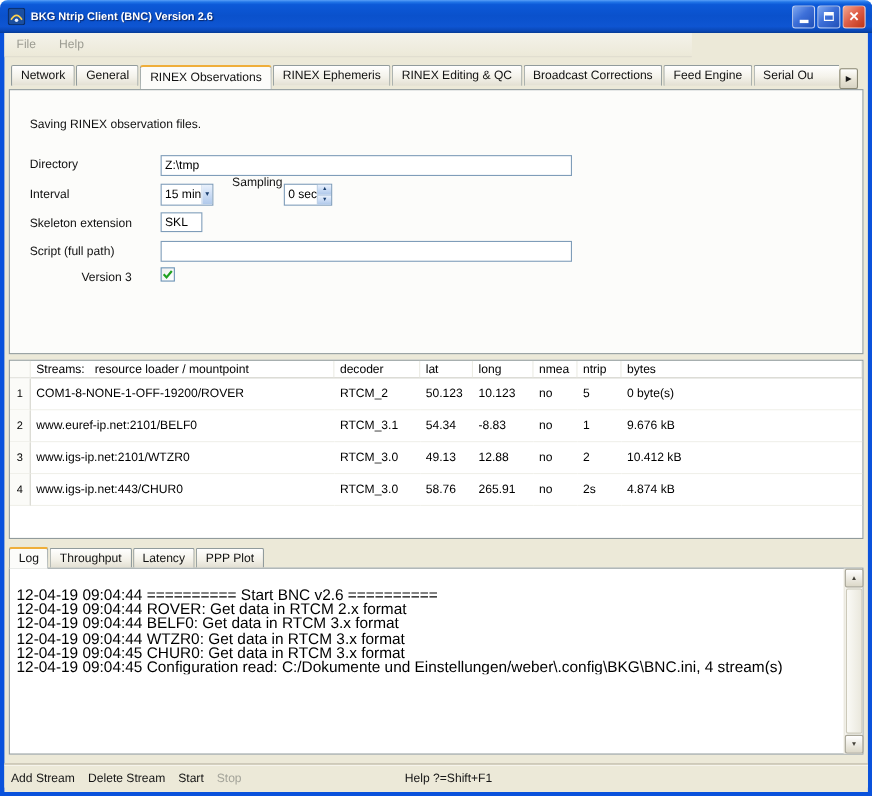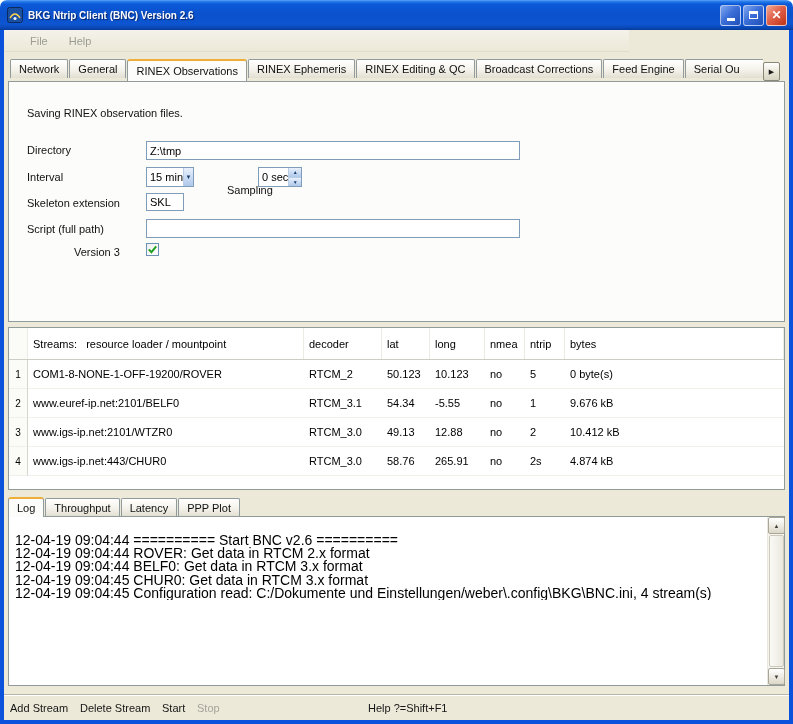--- a/index.html
+++ b/index.html
@@ -34,21 +34,21 @@
   
   .frame {
     position: absolute; top: 30px; left: 0; width: 793px; height: 694px;
     border-left: 4px solid #0A52DC; border-right: 4px solid #0A52DC; border-bottom: 4px solid #0A52DC;
     background: #ECE9D8;
   }
 
   
   .menubar {
     position: absolute; top: 30px; left: 4px; width: 625px; height: 22px;
-    display: flex; align-items: center; padding-left: 22px; gap: 13px;
+    display: flex; align-items: center; padding-left: 7px; gap: 13px;
     background: linear-gradient(#F4F2EA, #ECE9D8); border-bottom: 1px solid #E0DDD0;
   }
   .menu-item { font-size: 11px; color: #9C9C92; padding: 2px 4px; }
 
   
   .tabbar { position: absolute; top: 59px; left: 10px; height: 22px; display: flex; z-index: 3; }
   .tab {
     height: 19px; padding: 0 8px; margin-right: 1px; display: flex; align-items: center;
     font-size: 11px; color: #111; white-space: nowrap;
     background: linear-gradient(#FFFFFF 0%, #F4F2EA 55%, #E2DFD2 100%);
@@ -67,21 +67,21 @@
   }
   .tab-scroll i { font-style: normal; font-size: 7px; color: #1A1A1A; }
 
   
   .tab-panel {
     position: absolute; top: 81px; left: 8px; width: 777px; height: 241px;
     background: #FCFCFA; border: 1px solid #919B9C; z-index: 2; padding-left: 28px;
   }
   .panel-desc { position: absolute; left: 18px; top: 25px; font-size: 11px; color: #111; }
   .f-label { position: absolute; left: 18px; font-size: 11px; color: #111; white-space: nowrap; }
-  .lbl-directory { top: 62px; text-align: right; } .lbl-interval { top: 89px; } .lbl-sampling { left: 202px; top: 102px; margin-left: 16px; }
+  .lbl-directory { top: 62px; text-align: right; } .lbl-interval { top: 89px; } .lbl-sampling { left: 202px; top: 78px; }
   .lbl-skeleton { top: 115px; } .lbl-script { top: 141px; } .lbl-version3 { top: 164px; margin-left: 47px; }
   .xp-input {
     position: absolute; border: 1px solid #7F9DB9; background: #fff;
     font-family: "Liberation Sans", sans-serif; font-size: 11px; padding: 0 3px; outline: none;
   }
   .inp-directory { left: 137px; top: 59px; width: 374px; height: 19px; }
   .inp-skeleton  { left: 137px; top: 111px; width: 38px;  height: 18px; }
   .inp-script    { left: 137px; top: 137px; width: 374px; height: 19px; }
 
   .combo { position: absolute; left: 137px; top: 85px; width: 48px; height: 20px; border: 1px solid #7F9DB9; background: #fff; display: flex; }
@@ -108,21 +108,21 @@
     border: 1px solid #6A92B4; background: linear-gradient(135deg, #F0F0F0, #FFFFFF);
     display: flex; align-items: center; justify-content: center;
   }
 
   
   .streams {
     position: absolute; top: 327px; left: 8px; width: 777px; height: 163px;
     background: #fff; border: 1px solid #919B9C; z-index: 2; overflow: hidden;
   }
   .srow { display: grid; grid-template-columns: 19px 276px 78px 48px 55px 40px 40px 1fr; align-items: stretch; }
-  .srow.header { height: 32px; border-bottom: 1px solid #CDCDC5; }
+  .srow.header { height: 16px; border-bottom: 1px solid #CDCDC5; }
   .srow.data { height: 29px; }
   .cell { display: flex; align-items: center; padding-left: 5px; font-size: 11px; color: #000; overflow: hidden; white-space: nowrap; }
   .header .cell { border-right: 1px solid #ECECе4; border-right: 1px solid #ECECE4; }
   .hdr-mount { white-space: pre; }
   .rownum {
     justify-content: center; padding-left: 0; font-size: 10px;
     background: #FBFBF8; border-right: 1px solid #D5D5CC; border-bottom: 1px solid #EDEDE6;
   }
   .corner { background: #FBFBF8; border-right: 1px solid #D5D5CC; }
   .data .cell { border-bottom: 1px solid #F0F0EA; }
@@ -264,21 +264,21 @@
       <span class="cell">no</span>
       <span class="cell">5</span>
       <span class="cell">0 byte(s)</span>
     </div>
 
     <div class="srow data">
       <span class="cell rownum">2</span>
       <span class="cell">www.euref-ip.net:2101/BELF0</span>
       <span class="cell">RTCM_3.1</span>
       <span class="cell">54.34</span>
-      <span class="cell">-5.55</span>
+      <span class="cell">-8.83</span>
       <span class="cell">no</span>
       <span class="cell">1</span>
       <span class="cell">9.676 kB</span>
     </div>
 
     <div class="srow data">
       <span class="cell rownum">3</span>
       <span class="cell">www.igs-ip.net:2101/WTZR0</span>
       <span class="cell">RTCM_3.0</span>
       <span class="cell">49.13</span>
@@ -305,20 +305,21 @@
     <div class="tab">Throughput</div>
     <div class="tab">Latency</div>
     <div class="tab">PPP Plot</div>
   </div>
 
   <div class="logframe">
     <div class="logtext">
       <div class="logline">12-04-19 09:04:44 ========== Start BNC v2.6 ==========</div>
       <div class="logline">12-04-19 09:04:44 ROVER: Get data in RTCM 2.x format</div>
       <div class="logline">12-04-19 09:04:44 BELF0: Get data in RTCM 3.x format</div>
+      <div class="logline">12-04-19 09:04:44 WTZR0: Get data in RTCM 3.x format</div>
       <div class="logline">12-04-19 09:04:45 CHUR0: Get data in RTCM 3.x format</div>
       <div class="logline">12-04-19 09:04:45 Configuration read: C:/Dokumente und Einstellungen/weber\.config\BKG\BNC.ini, 4 stream(s)</div>
     </div>
     <div class="sb">
       <div class="sb-btn sb-up">
         <i>▲</i>
       </div>
       <div class="sb-thumb"></div>
       <div class="sb-btn sb-down">
         <i>▼</i>

